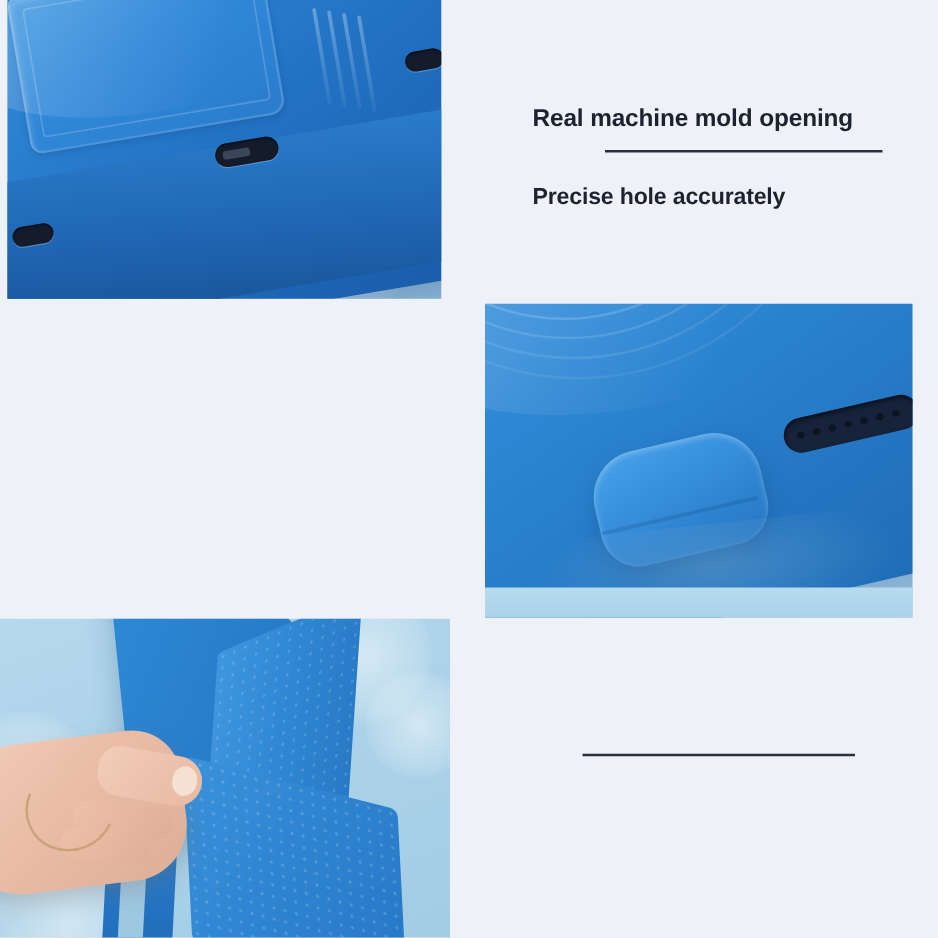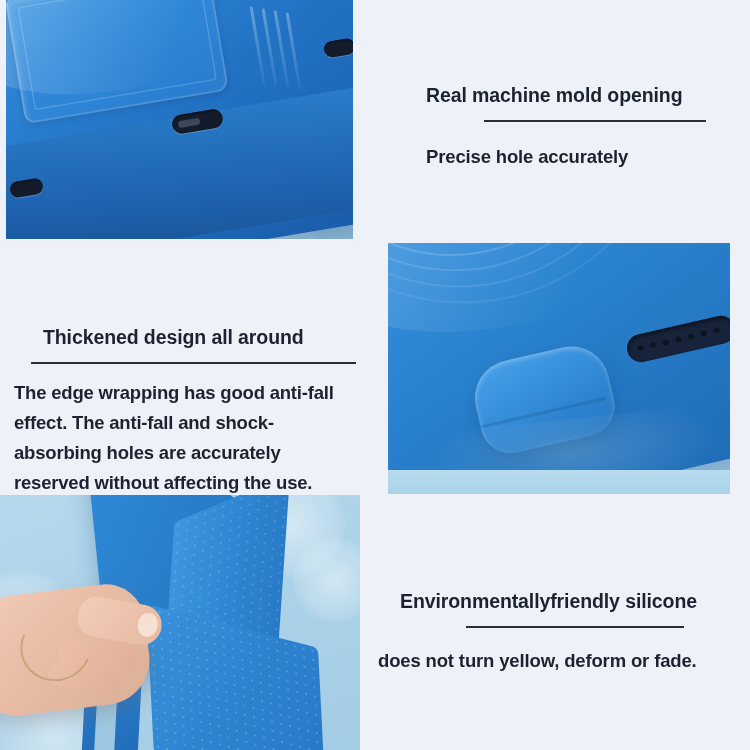--- a/index.html
+++ b/index.html
@@ -268,25 +268,20 @@
     <div class="cut hole-bl"></div>
     <div class="gloss"></div>
   </div>
 
   <div class="textblock" id="text-mold" style="left:426px;top:84px;width:280px;">
     <div class="tb-title">Real machine mold opening</div>
     <div class="tb-rule" style="width:222px;margin-left:58px;"></div>
     <div class="tb-line">Precise hole accurately</div>
   </div>
 
-  <div class="textblock" id="text-thick" style="left:14px;top:326px;width:342px;">
-    <div class="tb-title" style="margin-left:29px;">Thickened design all around</div>
-    <div class="tb-rule" style="width:325px;margin-left:17px;margin-bottom:14px;"></div>
-    <div class="tb-para">The edge wrapping has good anti-fall effect. The anti-fall and shock-absorbing holes are accurately reserved without affecting the use.</div>
-  </div>
 
   <div class="panel" id="panel-corner">
     <div class="c-body">
       <div class="arc a1"></div>
       <div class="arc a2"></div>
       <div class="arc a3"></div>
       <div class="arc a4"></div>
     </div>
     <div class="bumper"></div>
     <div class="bumper-seam"></div>
@@ -318,18 +313,16 @@
     <div class="arm-slot"></div>
 
     <div class="palm"></div>
     <div class="finger f1"></div>
     <div class="finger f2"></div>
     <div class="thumb"></div>
     <div class="bracelet"></div>
   </div>
 
   <div class="textblock" id="text-eco" style="left:378px;top:590px;width:330px;">
-    <div class="tb-title" style="margin-left:22px;">Environmentallyfriendly silicone</div>
     <div class="tb-rule" style="width:218px;margin-left:88px;margin-bottom:18px;"></div>
-    <div class="tb-line">does not turn yellow, deform or fade.</div>
   </div>
 
 </div>
 
 </body></html>

